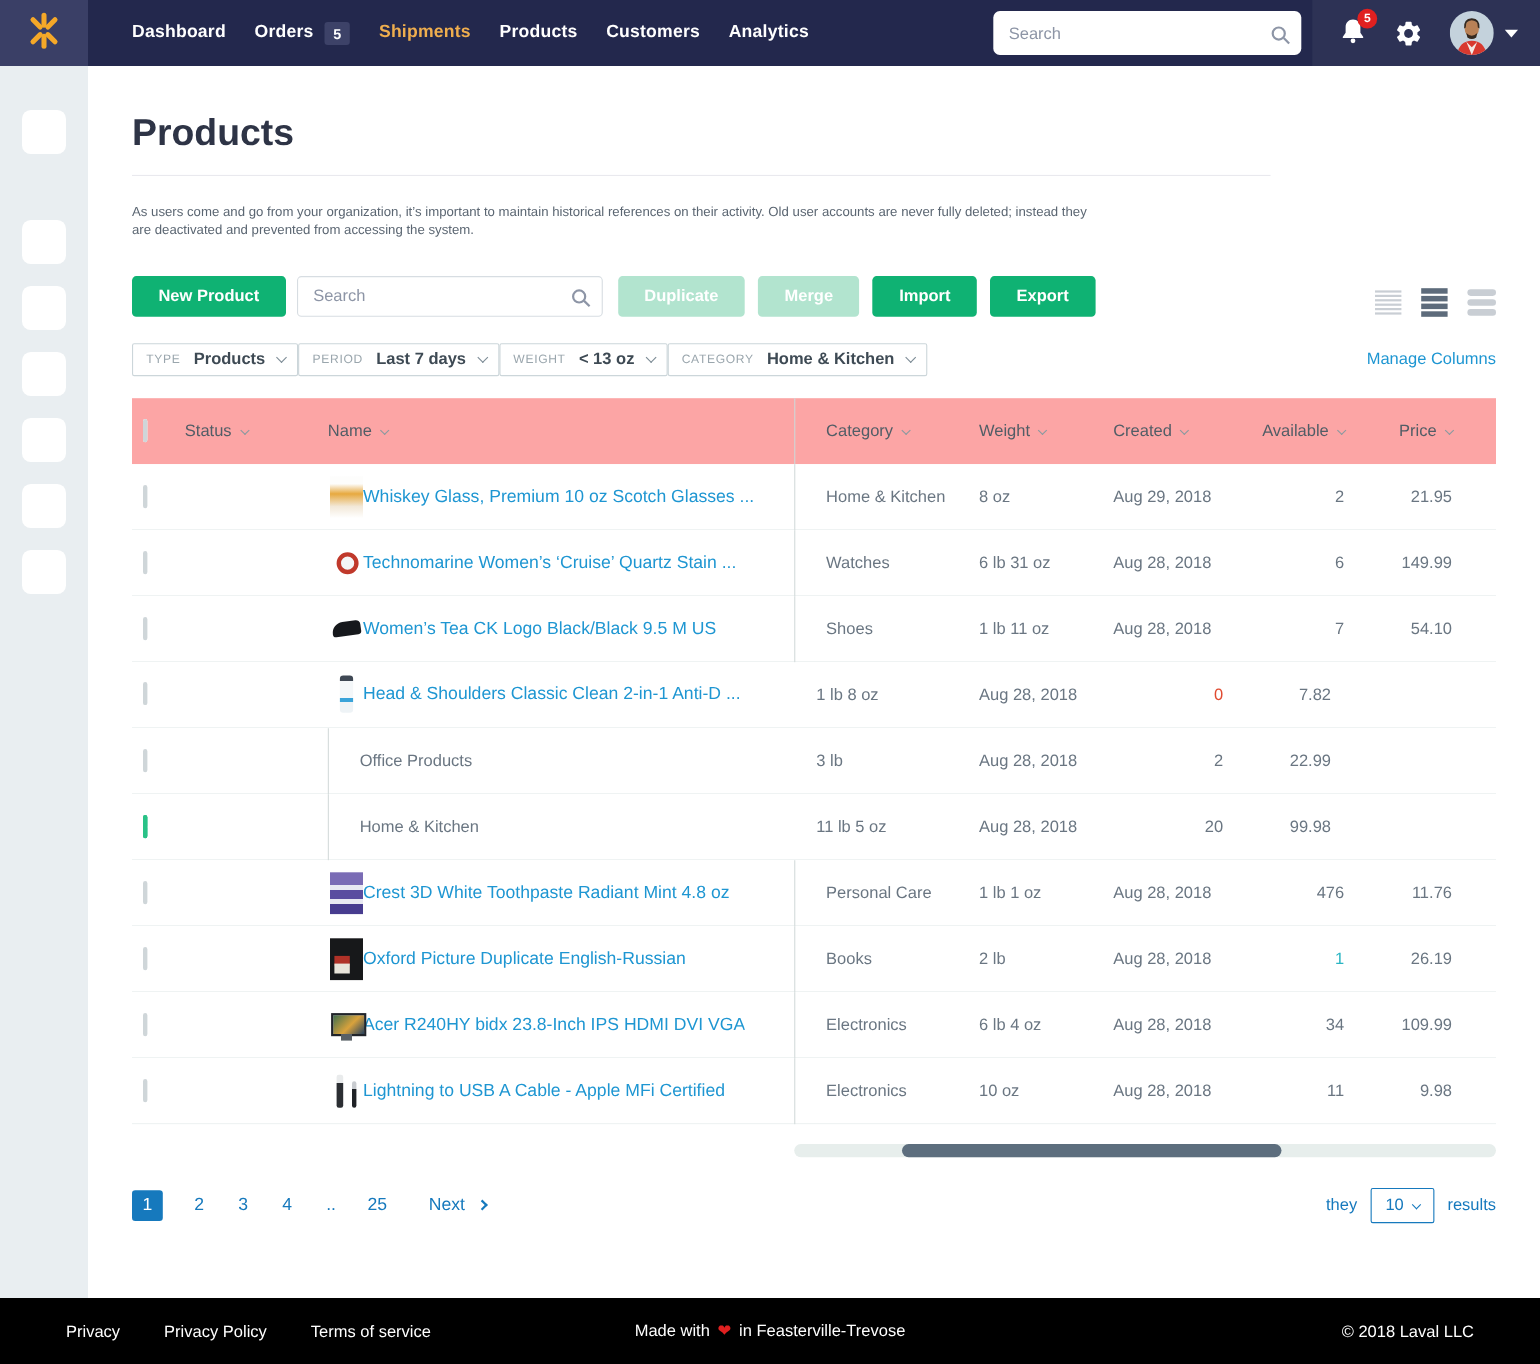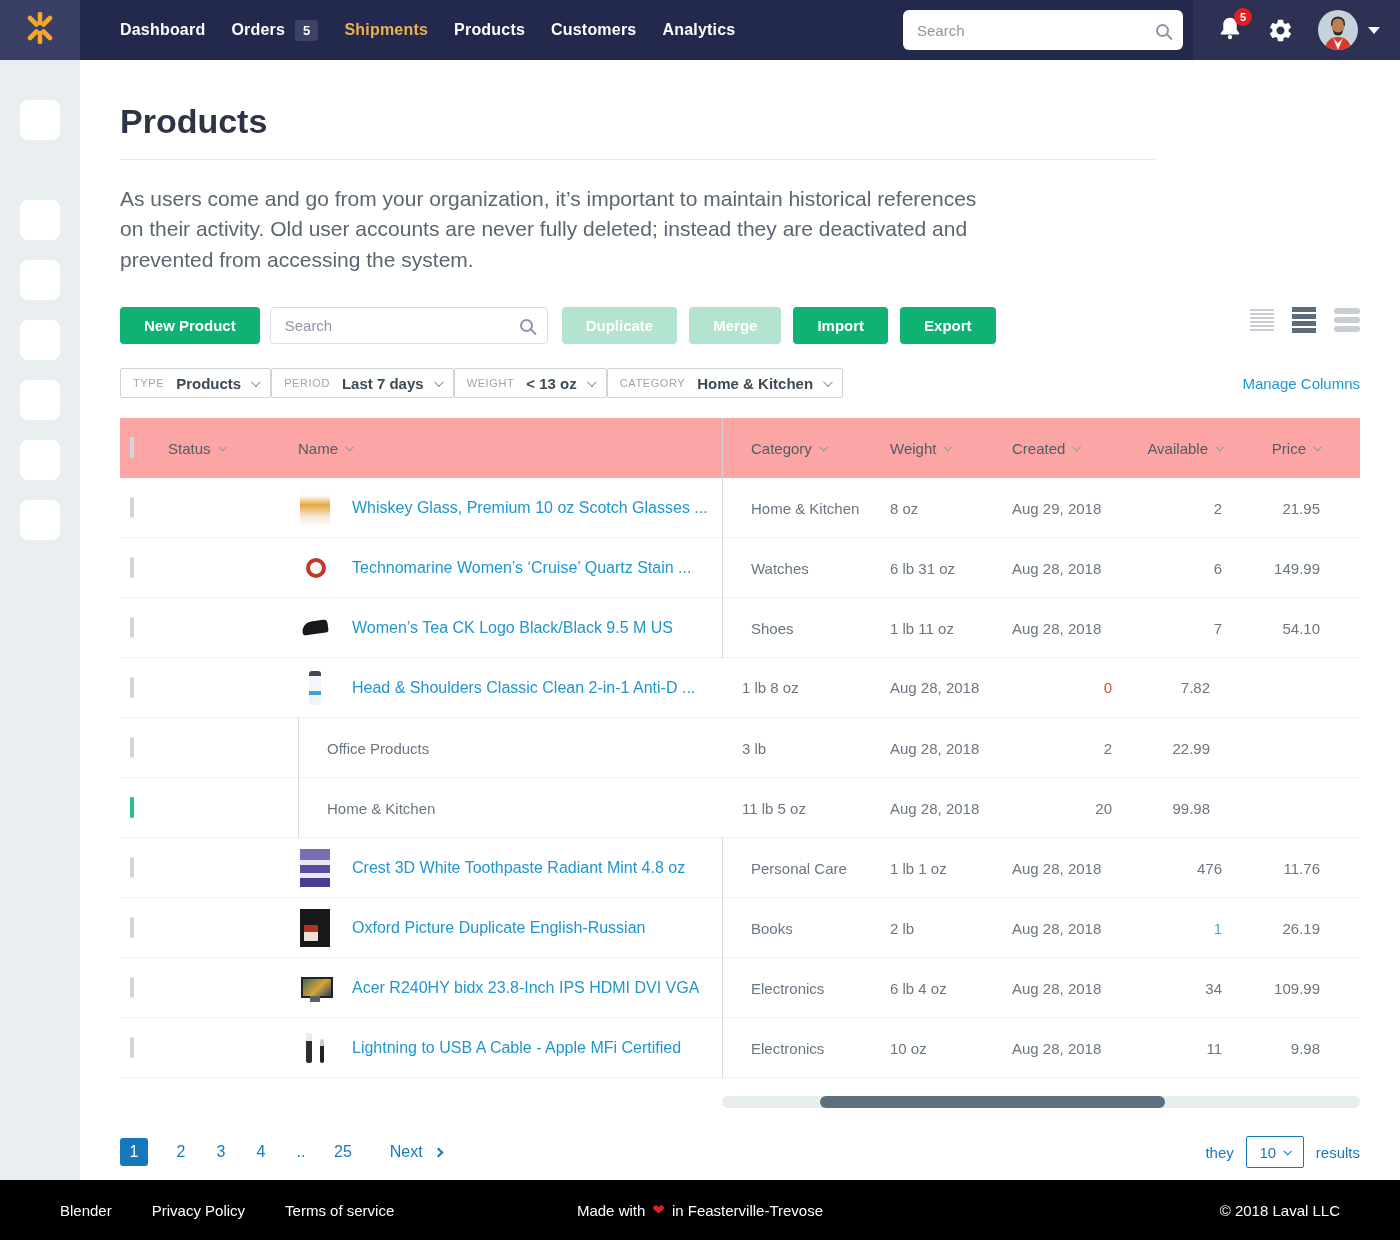--- a/index.html
+++ b/index.html
@@ -27,24 +27,24 @@
   
   .app { display:flex; min-height:1120px; }
   .sidebar { width:80px; flex:0 0 80px; background:#e9eef1; padding-top:40px; }
   .side-sq { width:40px; height:40px; background:#fff; border-radius:8px; margin:20px auto 0; }
   .side-sq:first-child { margin-top:0; }
   .side-sq.gap { margin-top:60px; }
   .main { flex:1; padding:0 40px; }
 
   .page-title { font-size:34px; font-weight:600; color:#2e3446; padding-top:42px; }
   .title-rule { width:1035px; border:none; border-top:1px solid #e9e9ee; margin-top:18px; }
-  .page-desc { max-width:885px; margin-top:24px; font-size:21px; line-height:1.45; color:#5b6672; }
-
-  
-  .toolbar { display:flex; align-items:flex-start; margin-top:32px; }
+  .page-desc { max-width:885px; margin-top:24px; font-size:12px; line-height:1.45; color:#5b6672; }
+
+  
+  .toolbar { display:flex; align-items:flex-end; margin-top:32px; }
   .btn { height:37px; border:none; border-radius:4px; background:#0fb273; color:#fff; font-size:15px; font-weight:bold; font-family:"Liberation Sans",sans-serif; padding:0 24px; cursor:pointer; }
   .btn.disabled { background:#b2e4cf; cursor:default; }
   .tb-search { width:278px; height:37px; border:1px solid #d7dde2; border-radius:4px; display:flex; align-items:center; padding:0 14px; margin:0 14px 0 10px; background:#fff; }
   .tb-search input { border:none; outline:none; flex:1; font-size:15px; color:#3c4654; font-family:"Liberation Sans",sans-serif; }
   .tb-search input::placeholder { color:#8d95a6; }
   .toolbar .btn + .btn { margin-left:12px; }
   .view-modes { margin-left:auto; display:flex; align-items:center; gap:18px; }
   .vm { display:flex; flex-direction:column; justify-content:center; cursor:pointer; }
   .vm-compact { gap:2px; } .vm-compact i { display:block; width:24px; height:2px; background:#c9ced4; }
   .vm-list { gap:2px; } .vm-list i { display:block; width:24px; height:5px; background:#5d6b7b; }
@@ -68,21 +68,21 @@
   .hchev { width:6px; height:6px; border-right:1.5px solid #8a9aa0; border-bottom:1.5px solid #8a9aa0; transform:rotate(45deg) translateY(-1px); margin-left:8px; display:inline-block; }
   .tbody .trow { border-bottom:1px solid #eef2f2; background:#fff; }
   .c-cb { padding-left:10px; }
   .cb { width:20px; height:20px; border:2px solid #cfd6d9; border-radius:3px; background:#fff; position:relative; cursor:pointer; }
   .cb.checked { background:#29c287; border-color:#29c287; }
   .cb.checked::after { content:''; position:absolute; left:3px; top:4px; width:9px; height:5px; border-left:2.5px solid #fff; border-bottom:2.5px solid #fff; transform:rotate(-45deg); }
   .toggle { width:42px; height:24px; border-radius:7px; background:#26c184; position:relative; cursor:pointer; }
   .toggle .knob { position:absolute; top:3px; right:3px; width:18px; height:18px; border-radius:5px; background:#fff; }
   .toggle.off { background:#c9cfd6; }
   .toggle.off .knob { right:auto; left:3px; }
-  .c-name { display:flex; align-items:center; gap:22px; padding-left:2px; }
+  .c-name { display:flex; align-items:center; padding-left:2px; }
   .row-name { color:#1e96d2; font-size:16px; cursor:pointer; white-space:nowrap; overflow:hidden; }
   .cell { font-size:15px; color:#6a7682; white-space:nowrap; }
   .c-cat { border-left:1px solid #d4dbdb; height:60px; display:flex; align-items:center; padding-left:28px; }
   .thead .c-cat { border-left:1px solid #cfd6d6; }
   .c-weight { padding-left:20px; }
   .c-created { padding-left:20px; }
   .c-avail { text-align:right; padding-right:28px; justify-content:flex-end; }
   .c-price { text-align:right; padding-right:40px; justify-content:flex-end; }
   .thead .c-avail, .thead .c-price { display:flex; }
   .avail-zero { color:#e04b31; }
@@ -467,21 +467,21 @@
           <span class="pp-chev"></span>
         </span>
         <span>results</span>
       </div>
     </div>
   </main>
 </div>
 
 <footer class="footer">
   <div class="footer-links" id="footer-links">
-      <a class="footer-link">Blender</a>
+      <a class="footer-link">Privacy</a>
       <a class="footer-link">Privacy Policy</a>
       <a class="footer-link">Terms of service</a>
     </div>
   <div class="made-with">
     <span>Made with</span>
     <span class="heart">❤</span>
     <span>in Feasterville-Trevose</span>
   </div>
   <div class="copyright">© 2018 Laval LLC</div>
 </footer>

